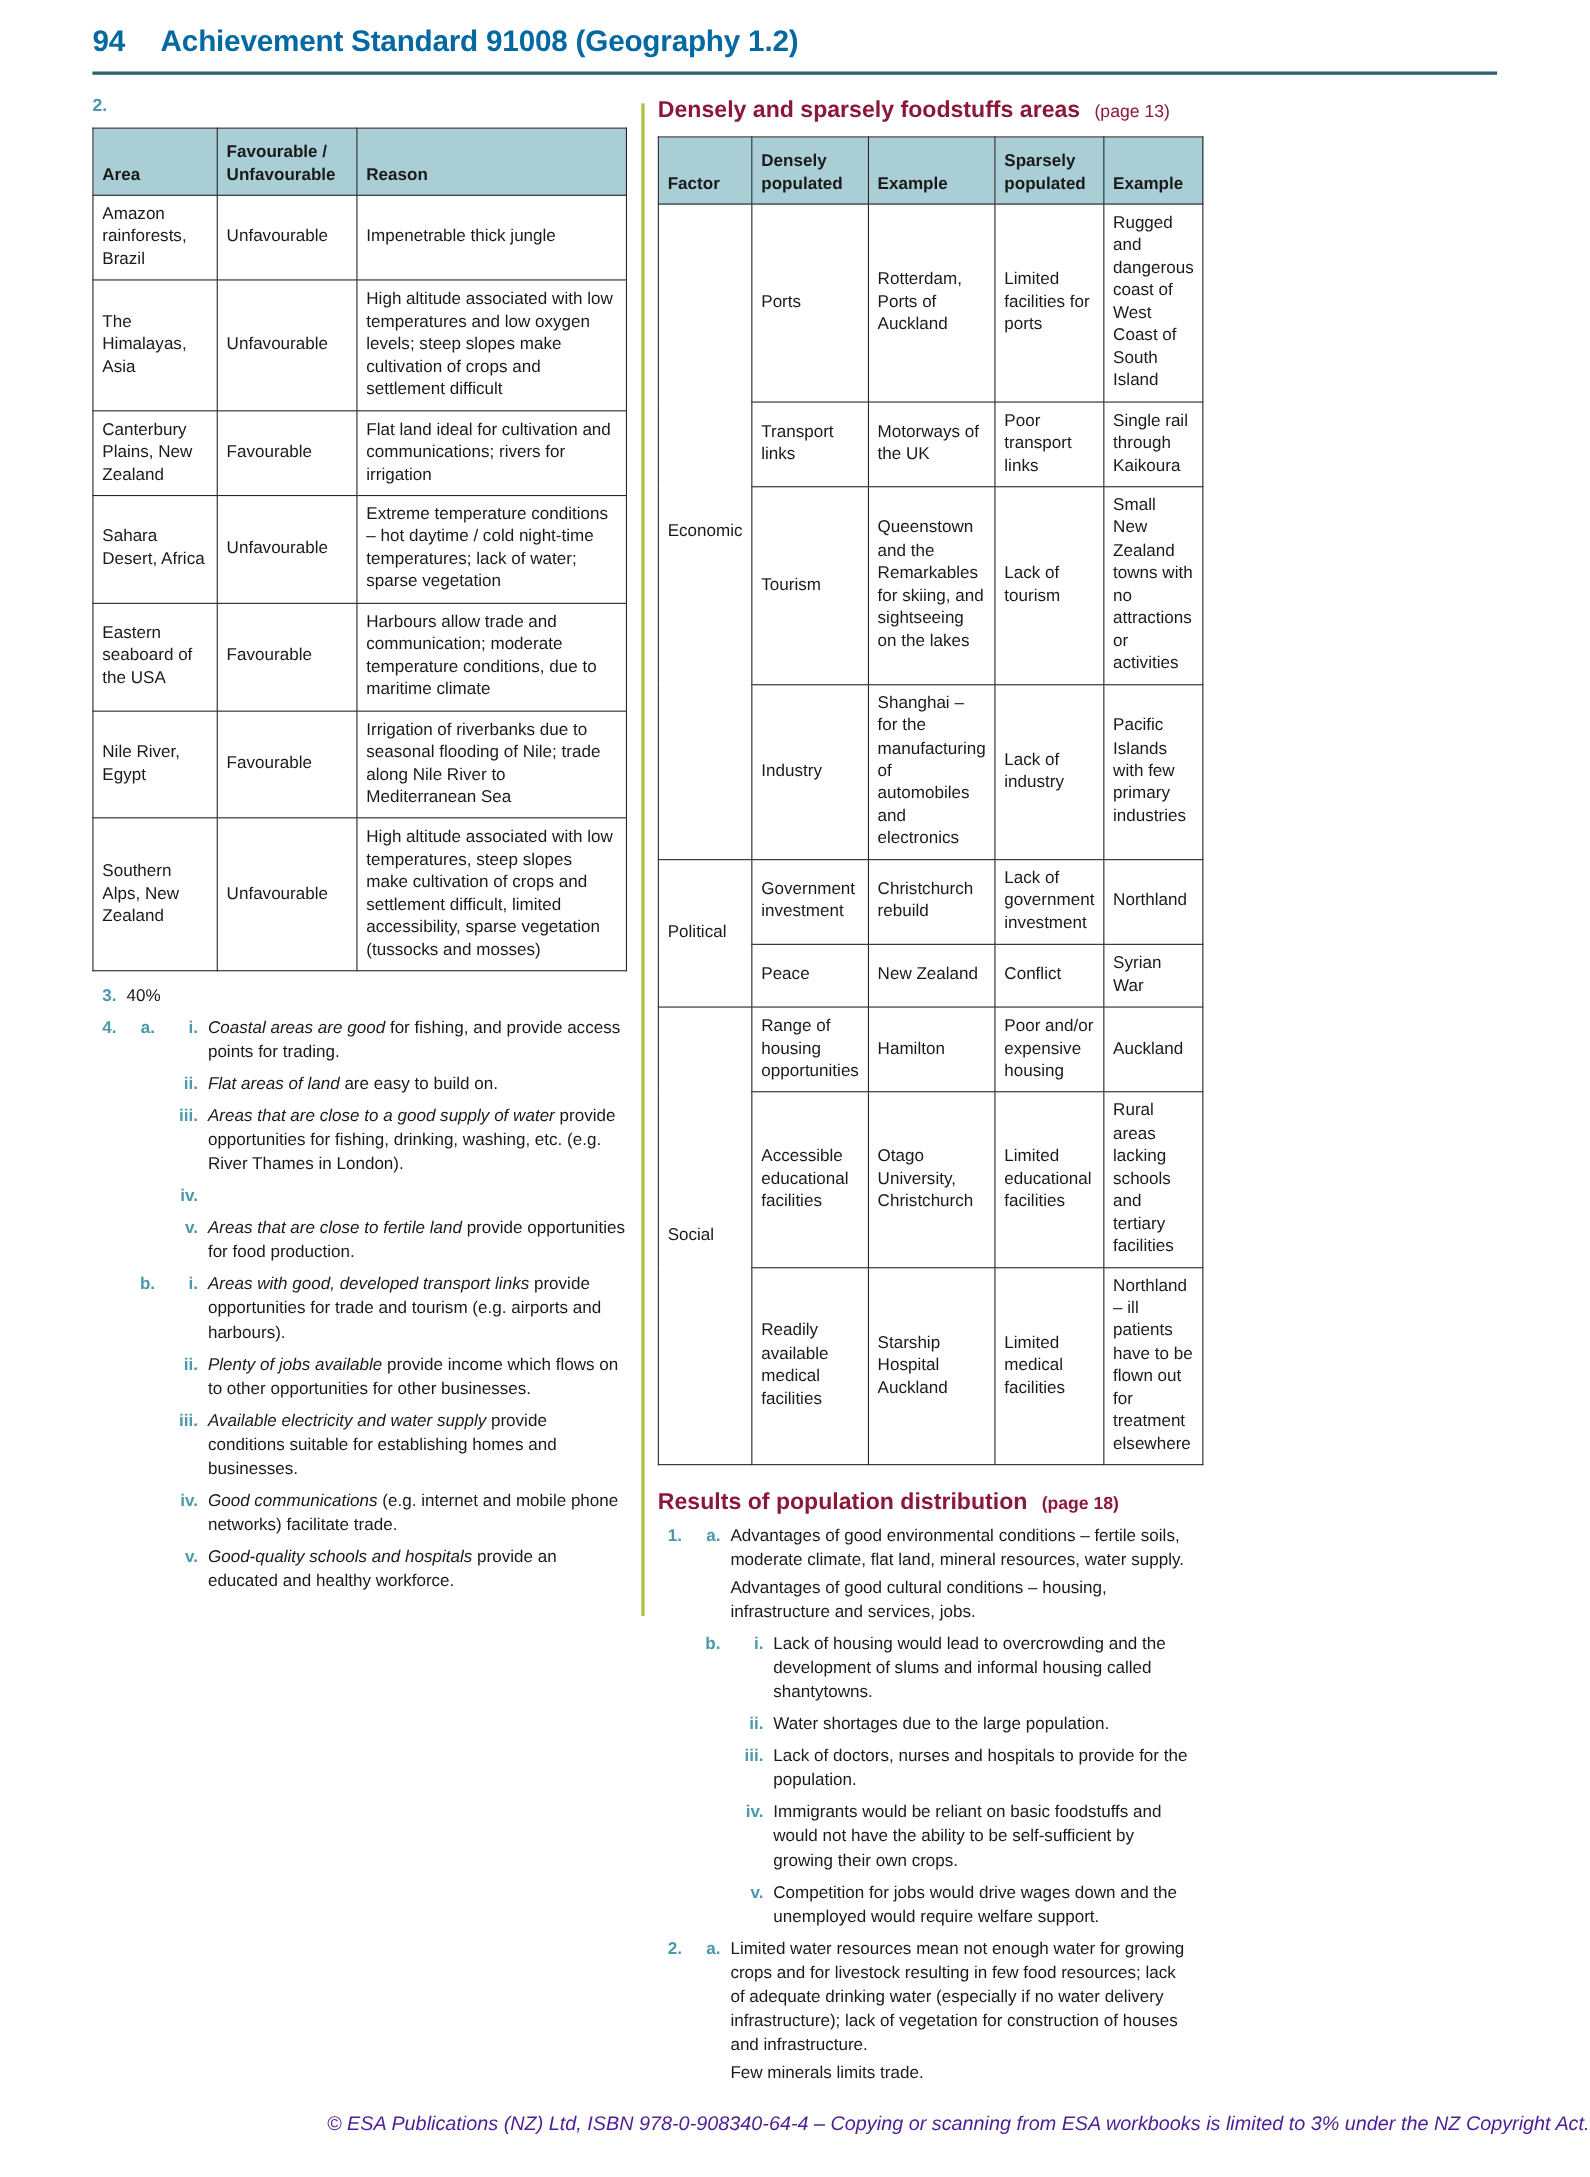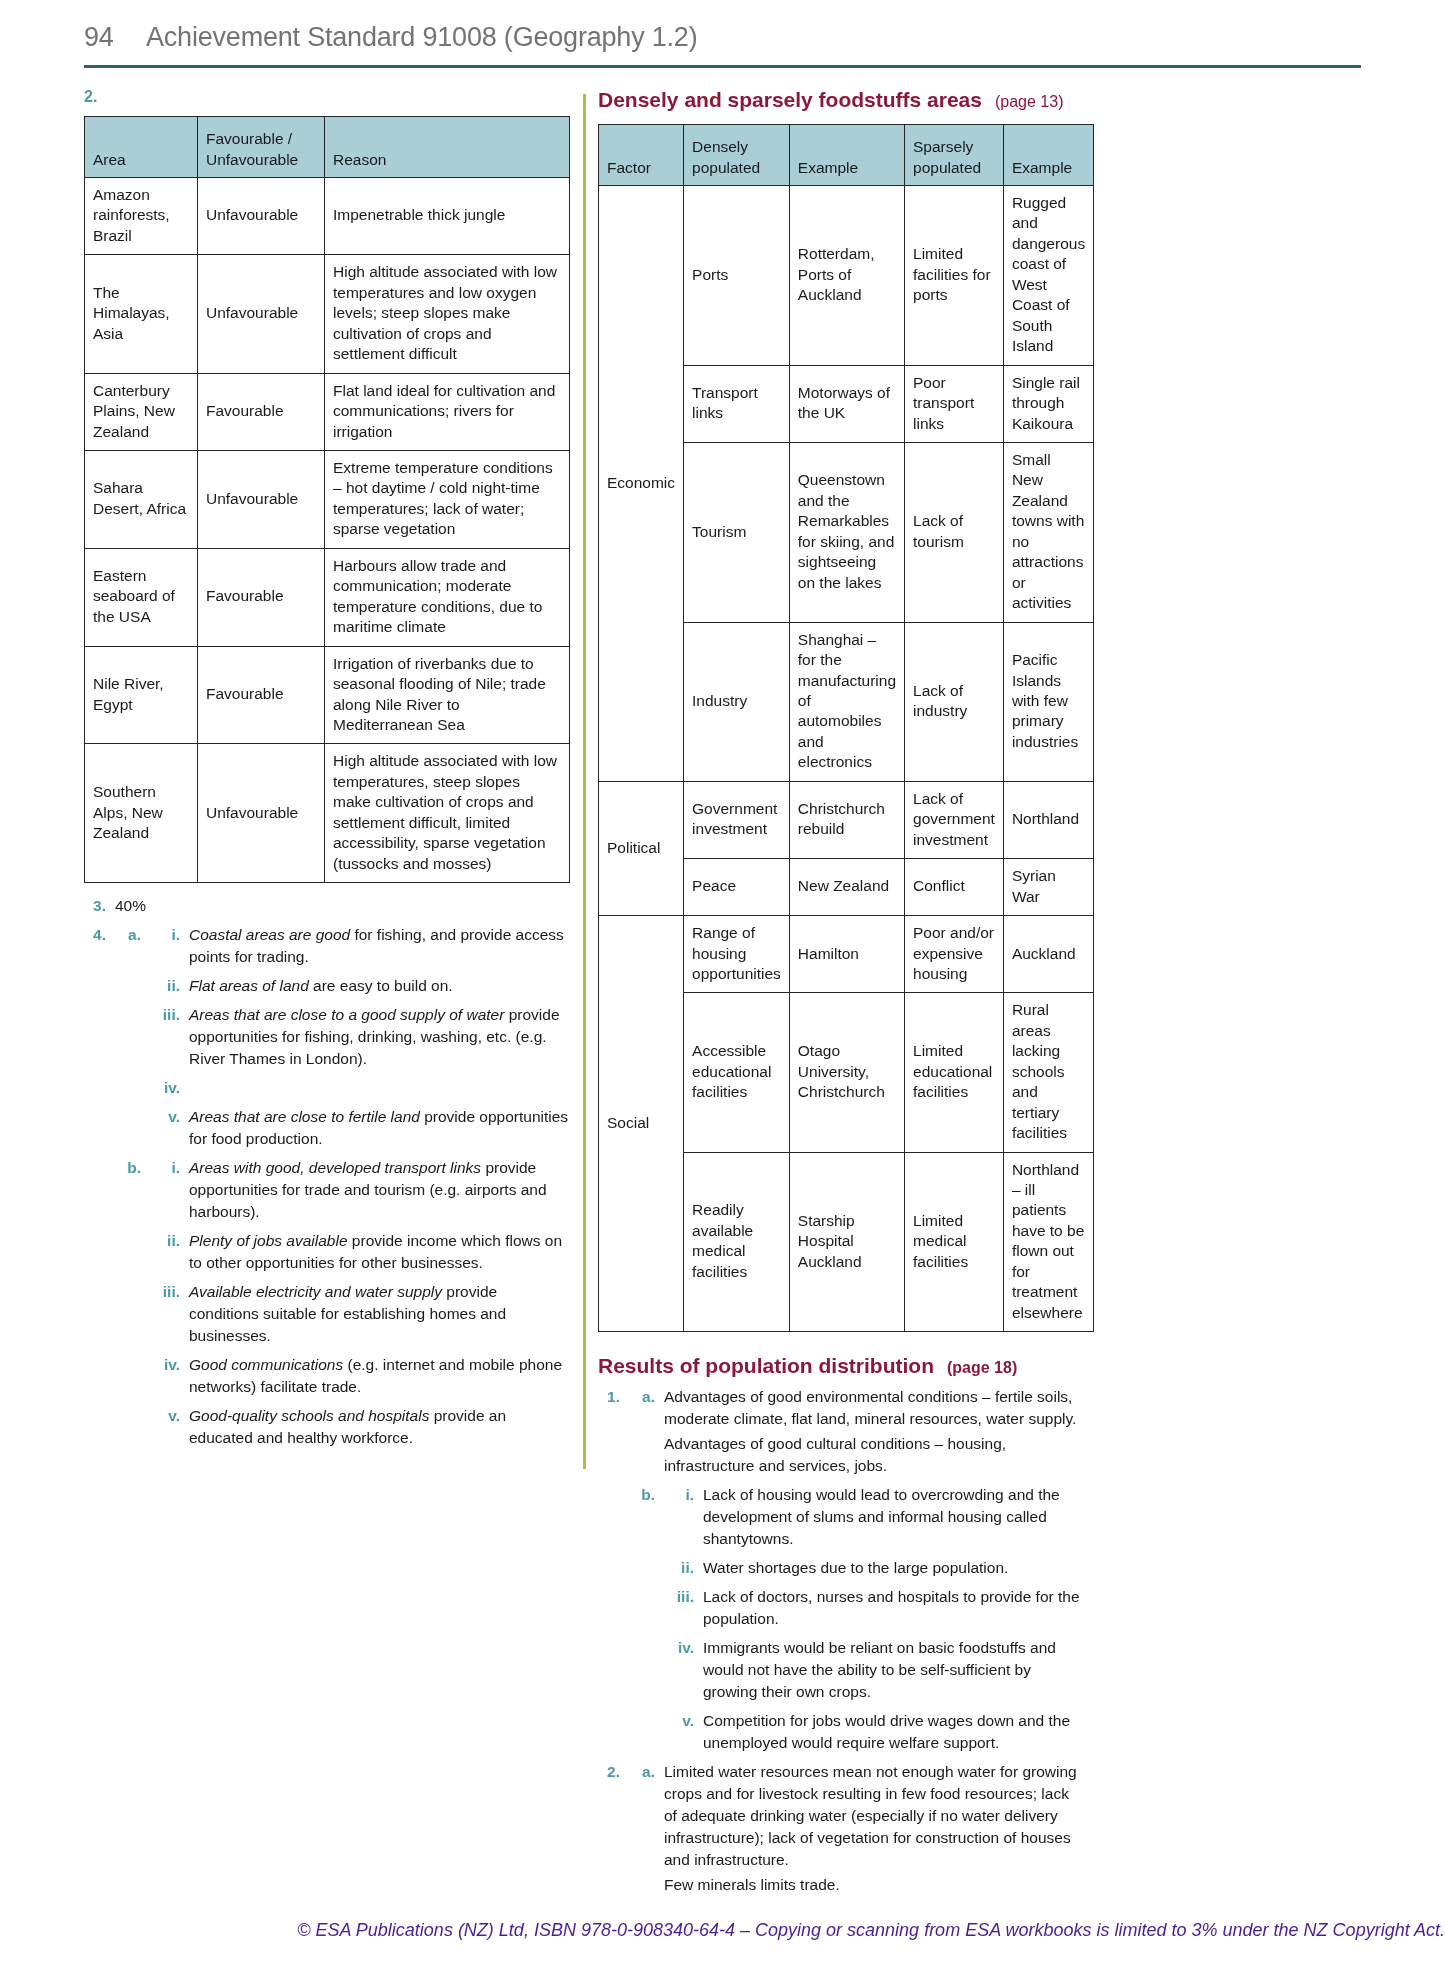--- a/index.html
+++ b/index.html
@@ -21,22 +21,22 @@
     height: 1979px;
     box-sizing: border-box;
     padding: 0 84px;
   }
 
   
   .pg-header {
     display: flex;
     align-items: flex-end;
     padding-top: 22px;
-    color: #737373;
-    font-weight: normal;
+    color: #0369a1;
+    font-weight: bold;
     font-size: 27px;
     letter-spacing: -0.2px;
   }
   .pg-header .pnum { width: 62px; }
   .pg-header .ptitle { }
   .header-rule {
     margin-top: 12px;
     border-bottom: 3px solid #2e6272;
   }
 
@@ -67,21 +67,21 @@
   }
   table.doc td, table.doc th {
     border: 1.6px solid #262626;
     padding: 7px 8px 8px 8px;
     vertical-align: middle;
     text-align: left;
     font-weight: normal;
   }
   table.doc thead th {
     background: #a9ced6;
-    font-weight: normal;
+    font-weight: bold;
     vertical-align: bottom;
     font-size: 15.5px;
     padding-bottom: 7px;
   }
   .hdr-tall { height: 46px; }
 
   .qlabel {
     color: #4a9aaa;
     font-weight: bold;
     font-size: 16px;

